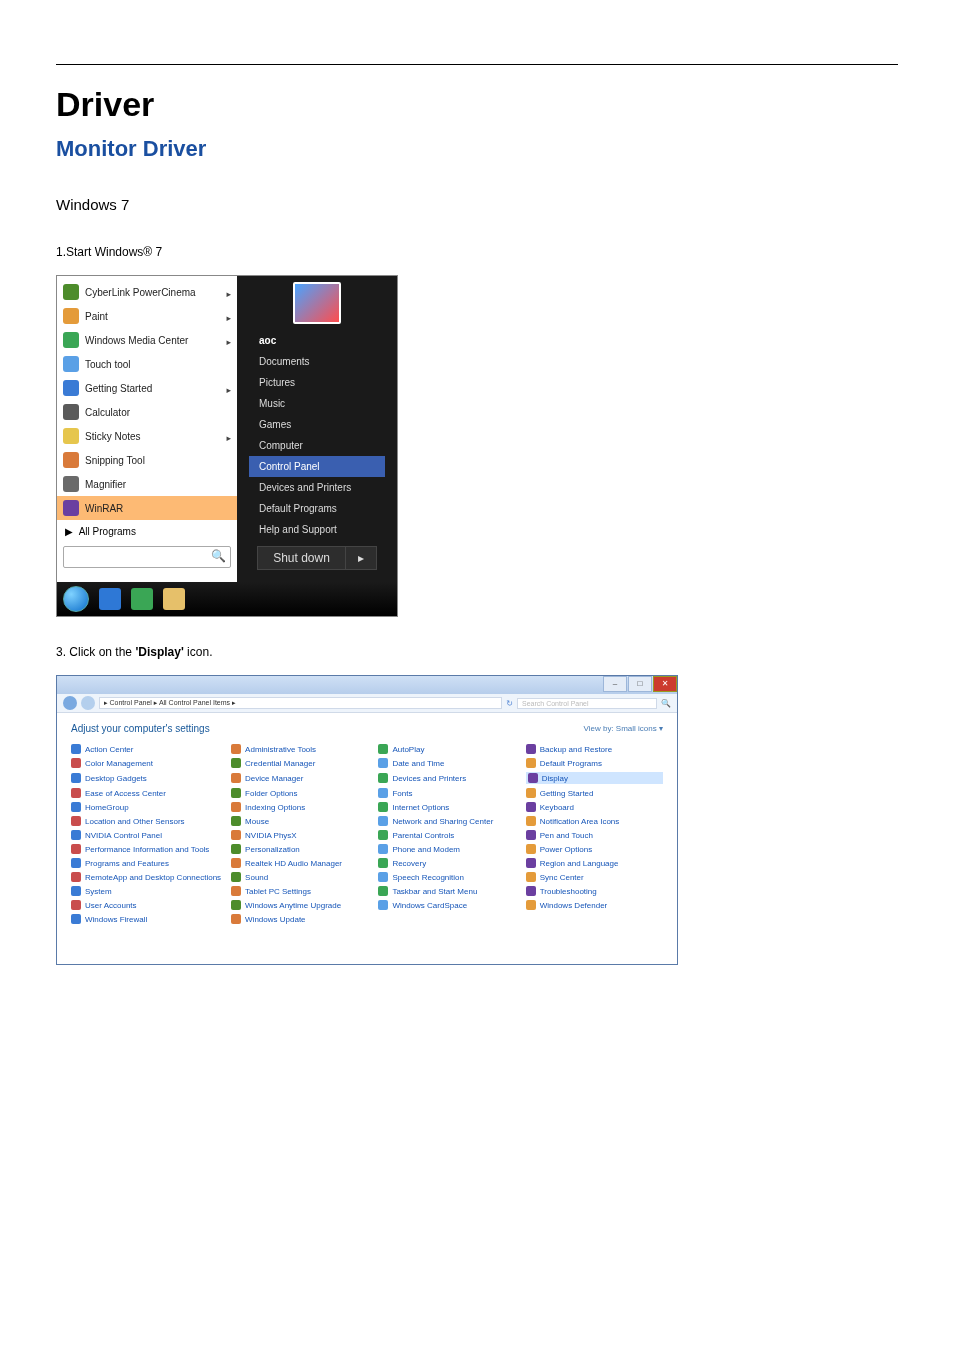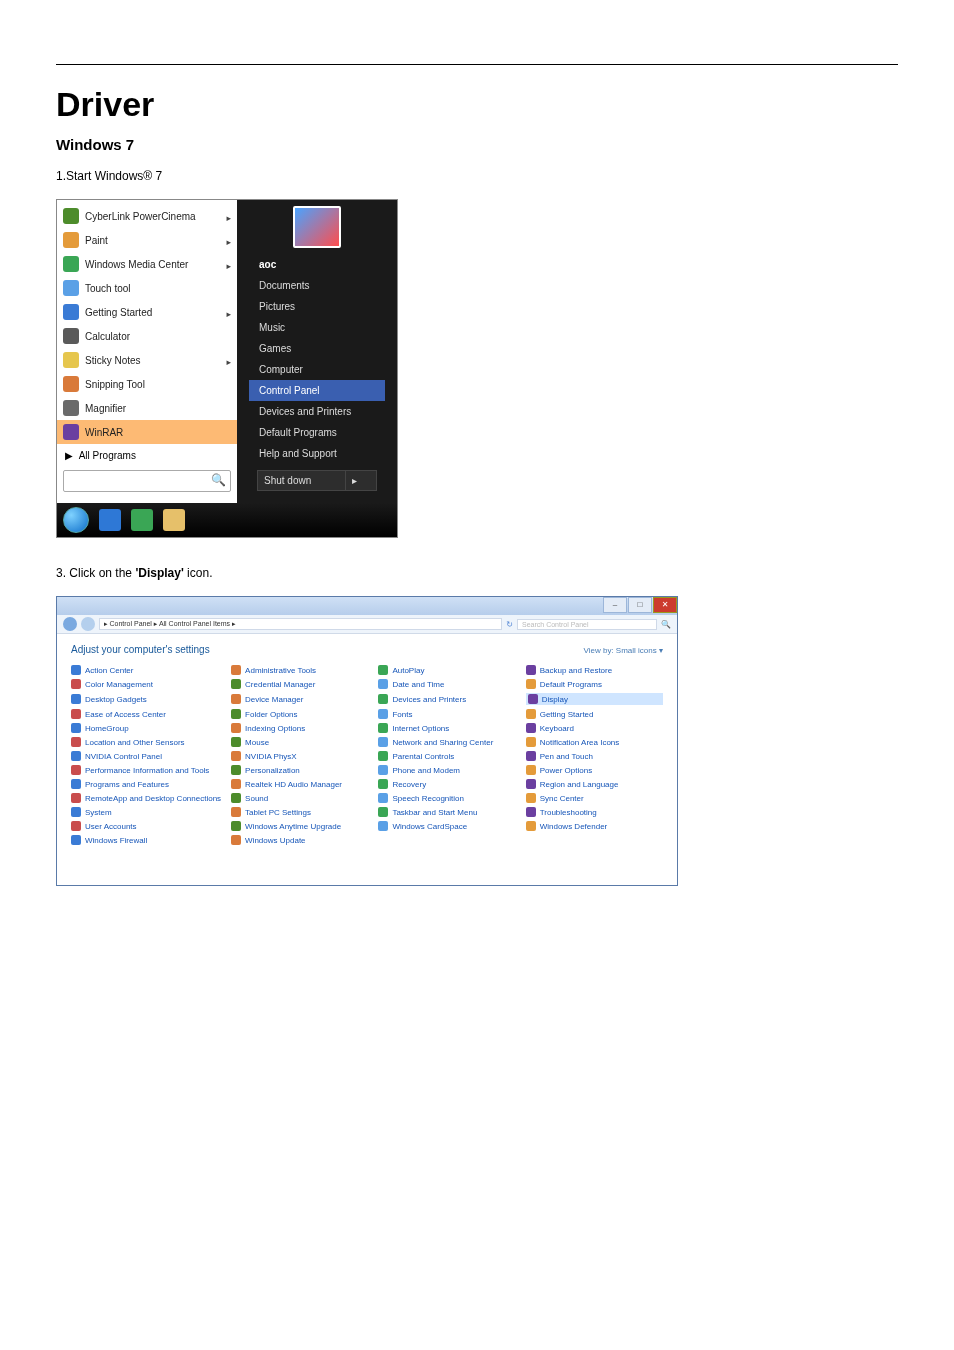--- a/index.html
+++ b/index.html
@@ -1,20 +1,20 @@
 <!DOCTYPE html>
 <html><head>
 <meta charset="utf-8">
 <style>
   html,body{margin:0;padding:0;background:#fff;font-family:Arial,Helvetica,sans-serif;color:#000}
   .page{width:954px;margin:0 auto;box-sizing:border-box;padding:40px 56px 20px 56px;position:relative}
   .topline{border-top:1px solid #000;margin:24px 0 20px 0}
   .h1{font-size:34px;font-weight:bold;margin:4px 0 12px 0}
   .h2{font-size:22px;font-weight:bold;color:#1a4fa0;margin:8px 0 34px 0}
-  .h3{font-size:15px;font-weight:bold;margin:6px 0 16px 0}
+  .h3{font-size:15px;font-weight:normal;margin:6px 0 32px 0}
   .step{font-size:12px;margin:6px 0 16px 0}
   .step .bold{font-weight:bold}
   .pagenum{text-align:center;font-size:11px;margin-top:160px}
 
   
   .startmenu{border:1px solid #888;width:340px;background:#000;position:relative}
   .sm-body{display:flex}
   .sm-left{background:#fff;width:180px;padding:4px 0 4px 0}
   .sm-prog{display:flex;align-items:center;height:24px;padding:0 6px;gap:6px;font-size:10px;color:#222;position:relative}
   .sm-prog.hl{background:#fdba74}
@@ -22,52 +22,53 @@
   .sm-sub{position:absolute;right:6px;top:9px;font-size:9px;color:#444}
   .sm-allprog{display:flex;align-items:center;height:22px;padding:0 6px;gap:6px;font-size:10px}
   .sm-allprog .arrow{font-size:10px;color:#000;margin-left:2px}
   .sm-search{margin:4px 6px 6px 6px;height:20px;border:1px solid #aaa;border-radius:2px;position:relative;background:#fff}
   .sm-search .mag{position:absolute;right:4px;top:2px;font-size:12px;color:#5a8bd6}
   .sm-right{background:#1a1a1a;flex:1;color:#dcdcdc;font-size:10px;padding:4px 12px}
   .sm-userpic{width:44px;height:38px;margin:2px auto 6px auto;background:linear-gradient(135deg,#4aa3ff,#ff4d4d);border-radius:2px;border:2px solid #fff}
   .sm-r-item{padding:5px 10px}
   .sm-r-item.hl{background:#3a5fb0;color:#fff}
   .sm-shut{margin:6px 8px 8px 8px;display:flex}
-  .sm-shut .btn{flex:1;background:#2d2d2d;color:#ddd;font-size:10px;border:1px solid #444;padding:4px 6px;}
+  .sm-shut .btn{flex:1;background:#2d2d2d;color:#ddd;font-size:12px;border:1px solid #444;padding:4px 6px;text-align:center}
   .sm-shut .btn.r{flex:none;width:18px;border-left:none}
   .taskbar{height:34px;background:linear-gradient(#1a1a1a,#000);display:flex;align-items:center;gap:10px;padding-left:6px}
   .tb-orb{width:24px;height:24px;border-radius:50%;background:radial-gradient(circle at 30% 30%,#7fd2ff,#0b6cc9);border:1px solid #5aa}
   .tb-ico{width:22px;height:22px;border-radius:3px}
 
   
   .cpwin{width:620px;border:1px solid #5a7aa8;background:#fff;font-size:8px;color:#1756b8}
   .cp-title{height:18px;background:linear-gradient(#cfe0f5,#b6cdeb);position:relative}
   .cp-wbtns{position:absolute;right:0;top:0;display:flex}
   .cp-wbtns span{width:22px;height:14px;margin-left:1px;background:#e4ecf7;border:1px solid #9cb6d9;font-size:8px;line-height:14px;text-align:center;color:#444}
   .cp-wbtns span.cx{background:#cc3b2e;color:#fff;border-color:#992}
   .cp-addr{height:18px;background:#eef4fb;display:flex;align-items:center;padding:0 6px;gap:4px;color:#333;border-bottom:1px solid #d0dae8}
   .cp-addr .navb{width:14px;height:14px;border-radius:50%;background:#7aa9e0}
   .cp-addr .path{flex:1;background:#fff;border:1px solid #cfd9e8;padding:1px 4px;font-size:7px}
   .cp-addr .srch{width:130px;background:#fff;border:1px solid #cfd9e8;padding:1px 4px;font-size:7px;color:#bbb}
   .cp-body{padding:10px 14px 40px 14px}
-  .cp-head{display:flex;justify-content:space-between;align-items:flex-end;margin-bottom:10px}
+  .cp-head{display:flex;justify-content:space-between;align-items:center;margin-bottom:10px}
   .cp-head .ttl{color:#19599a;font-size:10px}
   .cp-head .view{color:#4a7db5}
   .cp-grid{display:grid;grid-template-columns:repeat(4,1fr);gap:4px 10px}
   .cp-item{display:flex;align-items:center;gap:4px;white-space:nowrap}
   .cp-item.hl{background:#cfe5ff;padding:1px 2px}
   .cp-ic{width:10px;height:10px;flex:none;border-radius:2px}
 </style>
 </head>
 <body>
 
 <div class="page">
   <div class="topline"></div>
 
   <div class="h1">Driver</div>
+  <div class="h2">Monitor Driver</div>
   <div class="h3">Windows 7</div>
 
   <div class="step">1.Start Windows® 7</div>
 
 
   <div class="startmenu">
     <div class="sm-body">
       <div class="sm-left">
         <div id="sm-progs">
             <div class="sm-prog">

